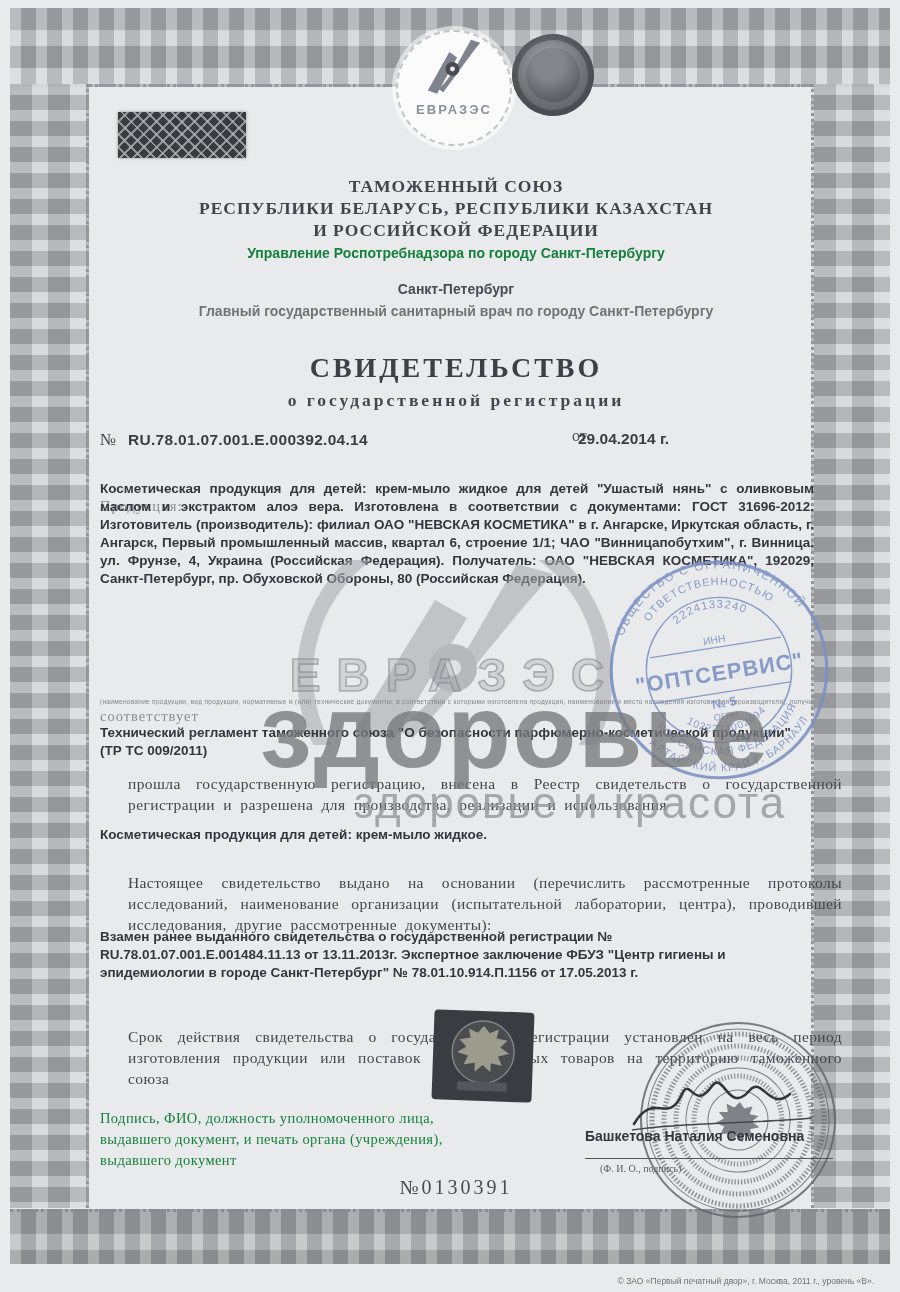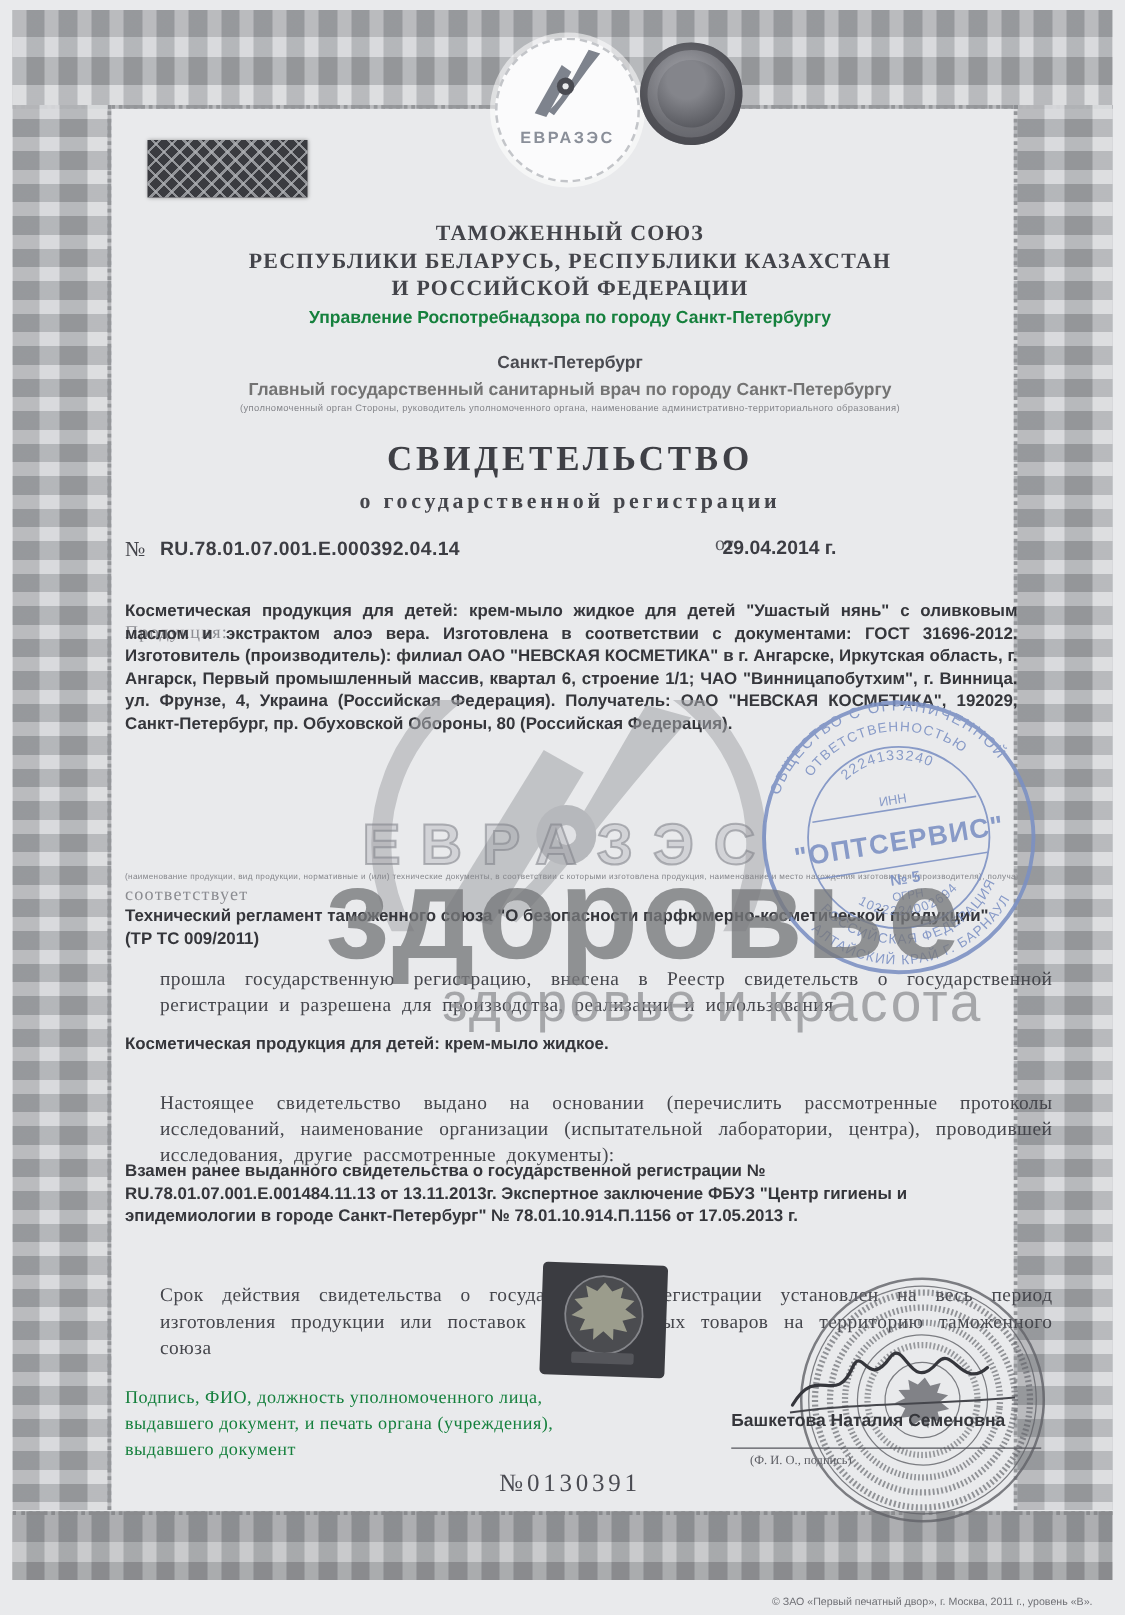--- a/index.html
+++ b/index.html
@@ -89,21 +89,20 @@
   </div>
 
   <div class="abs seal-top"></div>
 
   <div class="abs ctr h-serif" style="left:100px;top:176px;width:712px;font-size:17.5px;">ТАМОЖЕННЫЙ СОЮЗ</div>
   <div class="abs ctr h-serif" style="left:100px;top:198px;width:712px;font-size:17.5px;">РЕСПУБЛИКИ БЕЛАРУСЬ, РЕСПУБЛИКИ КАЗАХСТАН</div>
   <div class="abs ctr h-serif" style="left:100px;top:220px;width:712px;font-size:17.5px;">И РОССИЙСКОЙ ФЕДЕРАЦИИ</div>
   <div class="abs ctr" style="left:100px;top:245px;width:712px;font-family:'Liberation Sans',sans-serif;font-weight:bold;font-size:14px;color:#15803d;">Управление Роспотребнадзора по городу Санкт-Петербургу</div>
   <div class="abs ctr" style="left:100px;top:263px;width:712px;font-family:'Liberation Sans',sans-serif;font-weight:bold;font-size:14px;color:#737373;margin-top:40px;">Главный государственный санитарный врач по городу Санкт-Петербургу</div>
   <div class="abs ctr" style="left:100px;top:281px;width:712px;font-family:'Liberation Sans',sans-serif;font-weight:bold;font-size:14px;color:#4a4b51;">Санкт-Петербург</div>
-  <div class="abs ctr tiny" style="left:100px;top:322px;width:712px;">(уполномоченный орган Стороны, руководитель уполномоченного органа, наименование административно-территориального образования)</div>
 
   <div class="abs ctr" style="left:100px;top:352px;width:712px;font-weight:bold;font-size:28px;letter-spacing:3px;color:#3f4046;">СВИДЕТЕЛЬСТВО</div>
   <div class="abs ctr" style="left:100px;top:390px;width:712px;font-weight:bold;font-size:17.5px;letter-spacing:3px;color:#45464c;">о государственной регистрации</div>
 
   <div class="abs" style="left:100px;top:430px;font-size:17px;color:#45464c;">№</div>
   <div class="abs" style="left:128px;top:431px;font-family:'Liberation Sans',sans-serif;font-weight:bold;font-size:15.5px;color:#3c3d43;letter-spacing:.3px;">RU.78.01.07.001.Е.000392.04.14</div>
   <div class="abs" style="left:556px;top:427px;font-size:16px;color:#55565c;margin-left:16px;">от</div>
   <div class="abs" style="left:578px;top:430px;font-family:'Liberation Sans',sans-serif;font-weight:bold;font-size:15.5px;color:#3c3d43;">29.04.2014 г.</div>
 
   <div class="abs greylabel" style="left:100px;top:466px;margin-top:32px;">Продукция:</div>

